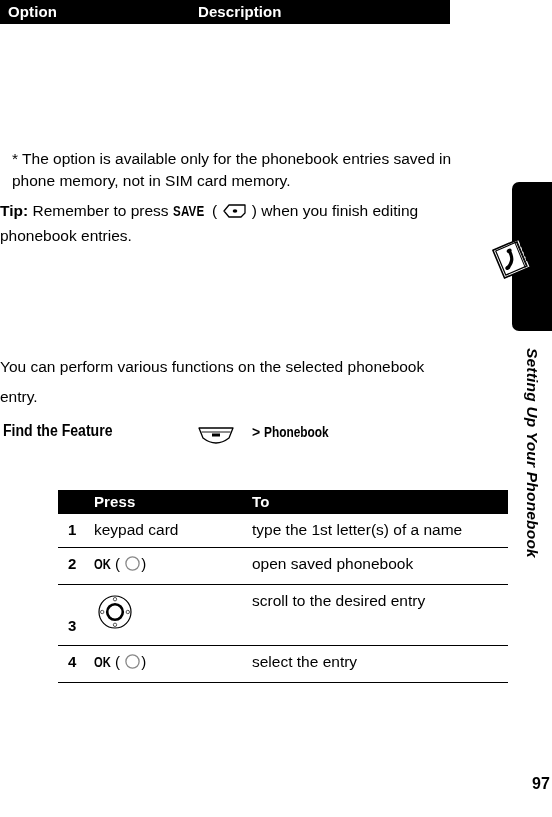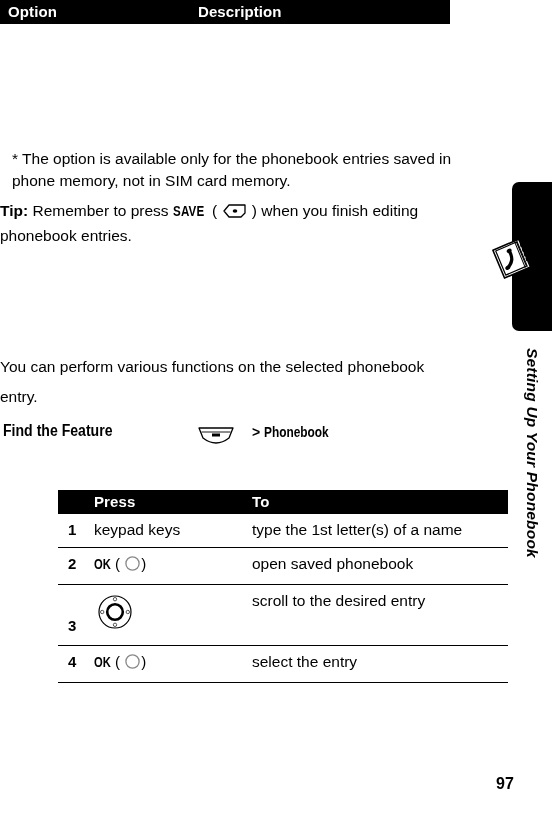--- a/index.html
+++ b/index.html
@@ -203,21 +203,21 @@
   }
   .side-icon {
     position: absolute;
     left: 486px;
     top: 232px;
     width: 52px;
     height: 52px;
   }
   .page-num {
     position: absolute;
-    left: 496px;
+    left: 532px;
     top: 775px;
     font-size: 16px;
     font-weight: bold;
   }
 </style>
 </head>
 <body>
 
 <div class="page">
 
@@ -280,21 +280,21 @@
       <tr>
         <th class="n-h"></th>
         <th class="p-h">Press</th>
         <th class="t-h">To</th>
       </tr>
     </thead>
     <tbody>
 
       <tr>
         <td class="num">1</td>
-        <td class="press">keypad keys</td>
+        <td class="press">keypad card</td>
         <td class="todo">type the 1st letter(s) of a name</td>
       </tr>
 
       <tr>
         <td class="num">2</td>
         <td class="press">
           <span class="okkey">OK</span><span class="paren">(</span>
           <span style="display:inline-block;vertical-align:-3px;">
             <svg width="17" height="17" viewBox="0 0 17 17">
               <circle cx="8.5" cy="8.5" r="6.6" fill="none" stroke="#888" stroke-width="1.3"></circle>

